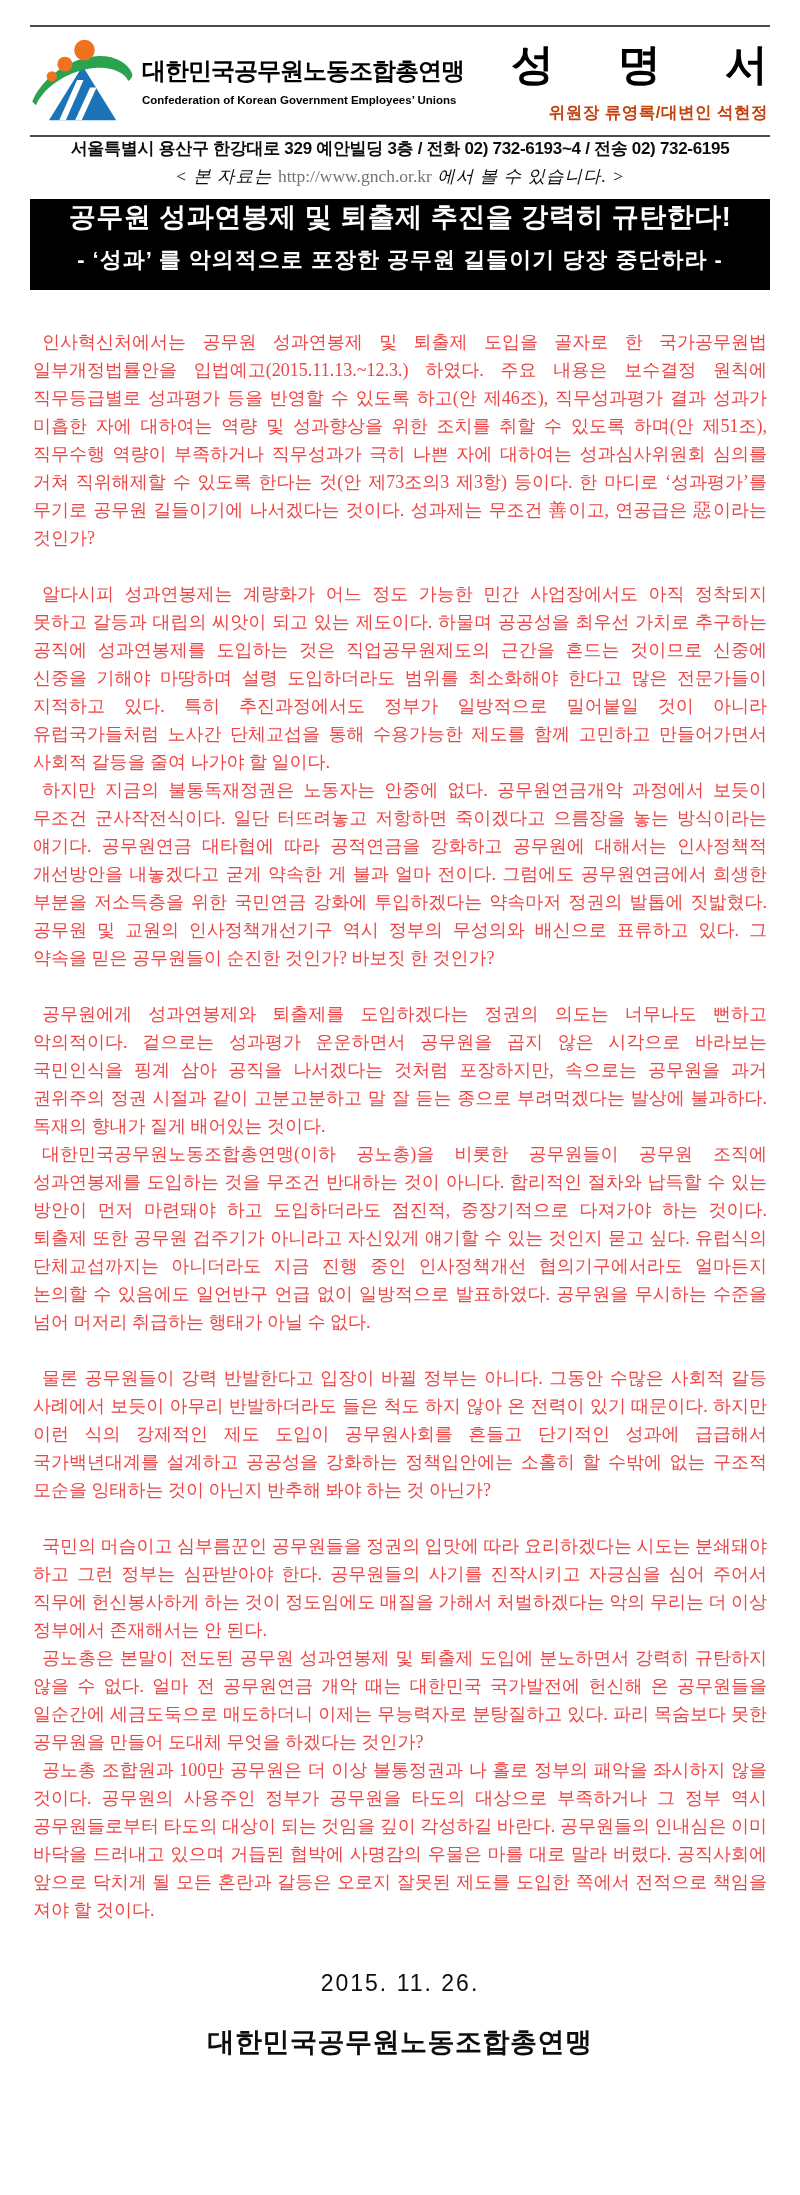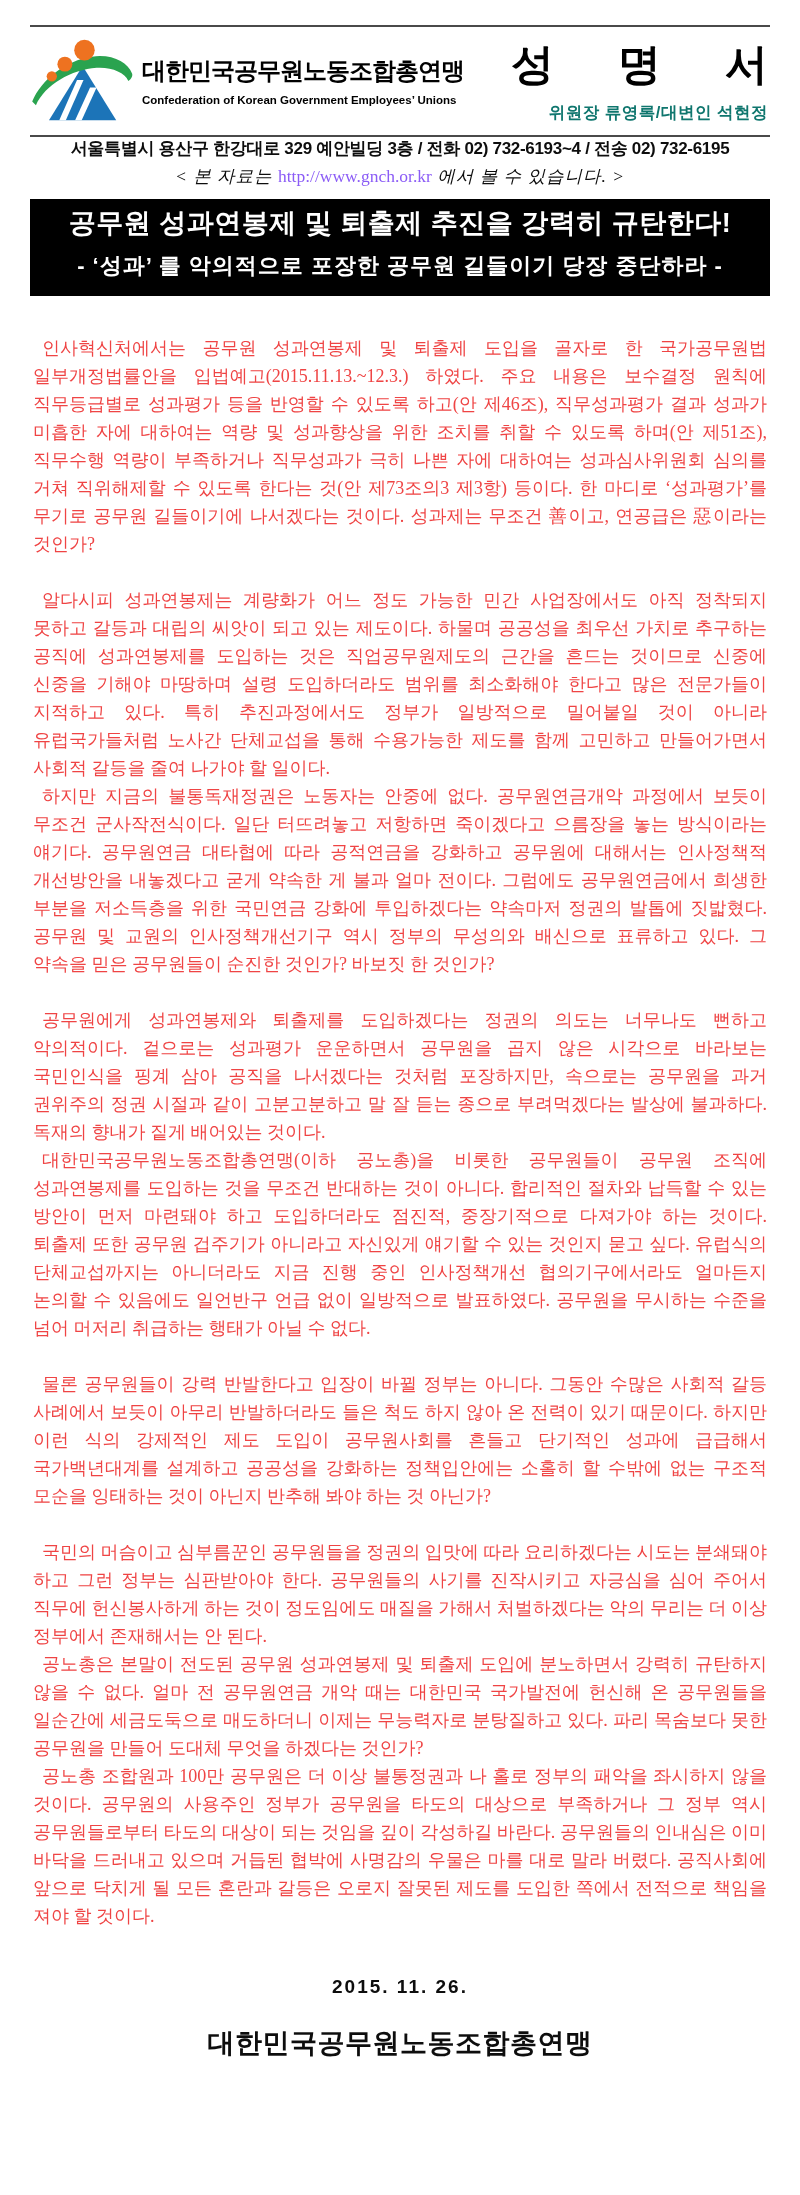--- a/index.html
+++ b/index.html
@@ -55,52 +55,52 @@
     white-space: nowrap;
     color: #000;
   }
   .officials {
     font-family: "Liberation Sans", "DejaVu Sans", sans-serif;
     font-weight: bold;
     font-size: 16.5px;
     margin-top: 8px;
     letter-spacing: 0.5px;
     white-space: nowrap;
-    color: #0f766e;
+    color: #c2410c;
   }
 
   
   .contact { text-align: center; padding-top: 0; }
   .address {
     font-family: "Liberation Sans", "DejaVu Sans", sans-serif;
     font-weight: bold;
     font-size: 17px;
     letter-spacing: -0.3px;
     white-space: nowrap;
   }
   .notice {
     font-style: italic;
     font-size: 17.5px;
     margin-top: 4px;
     letter-spacing: 1px;
   }
   .notice .url {
-    color: #8b5cf6;
+    color: #737373;
     font-style: normal;
     text-decoration: none;
     letter-spacing: 0;
   }
 
   
   .banner {
     background: #000000;
     color: #ffffff;
     text-align: center;
     margin-top: 11px;
-    padding: 6px 6px 15px 6px;
+    padding: 0 6px 15px 6px;
   }
   .banner-line1 {
     font-family: "Liberation Sans", "DejaVu Sans", sans-serif;
     font-weight: bold;
     font-size: 27px;
     letter-spacing: 0.5px;
     white-space: nowrap;
   }
   .banner-line2 {
     font-family: Liberation Sans, sans-serif;
@@ -122,22 +122,22 @@
     color: #ef4444;
   }
   .para-group { margin-bottom: 28px; }
   .para-group:last-child { margin-bottom: 0; }
   .para { text-indent: 0.5em; }
 
   
   .date-line {
     text-align: center;
     font-family: "Liberation Sans", "DejaVu Sans", sans-serif;
-    font-weight: bold;
-    font-size: 19px;
+    font-weight: normal;
+    font-size: 23px;
     letter-spacing: 2px;
     margin-top: 46px;
   }
   .footer-org {
     text-align: center;
     font-family: "Liberation Sans", "DejaVu Sans", sans-serif;
     font-weight: bold;
     font-size: 27px;
     letter-spacing: 0.5px;
     margin-top: 27px;

